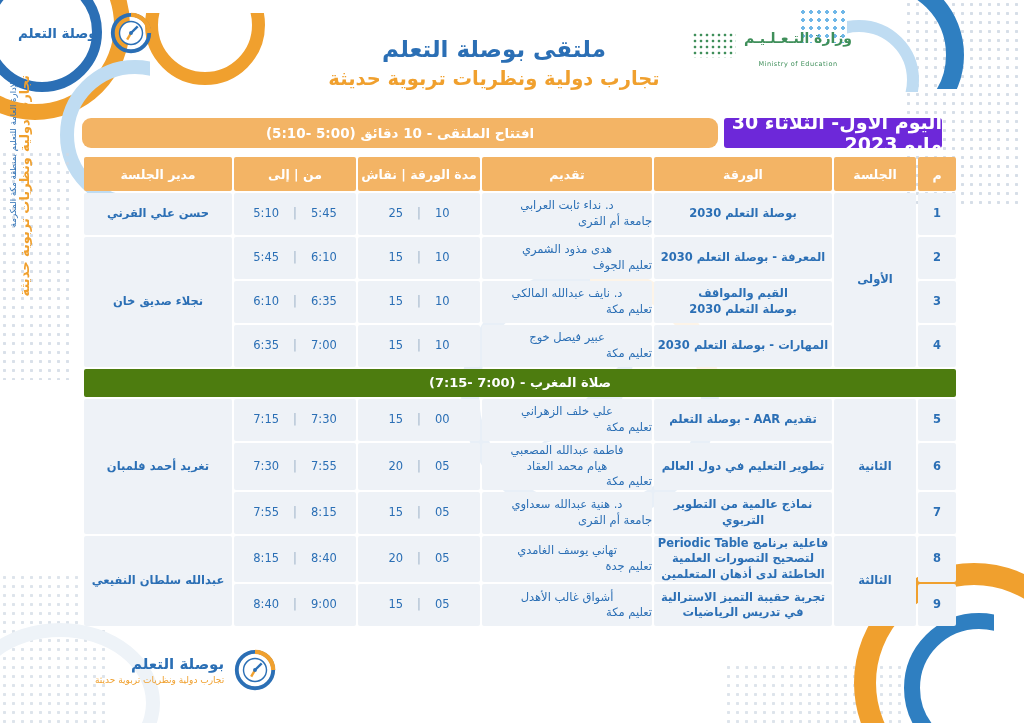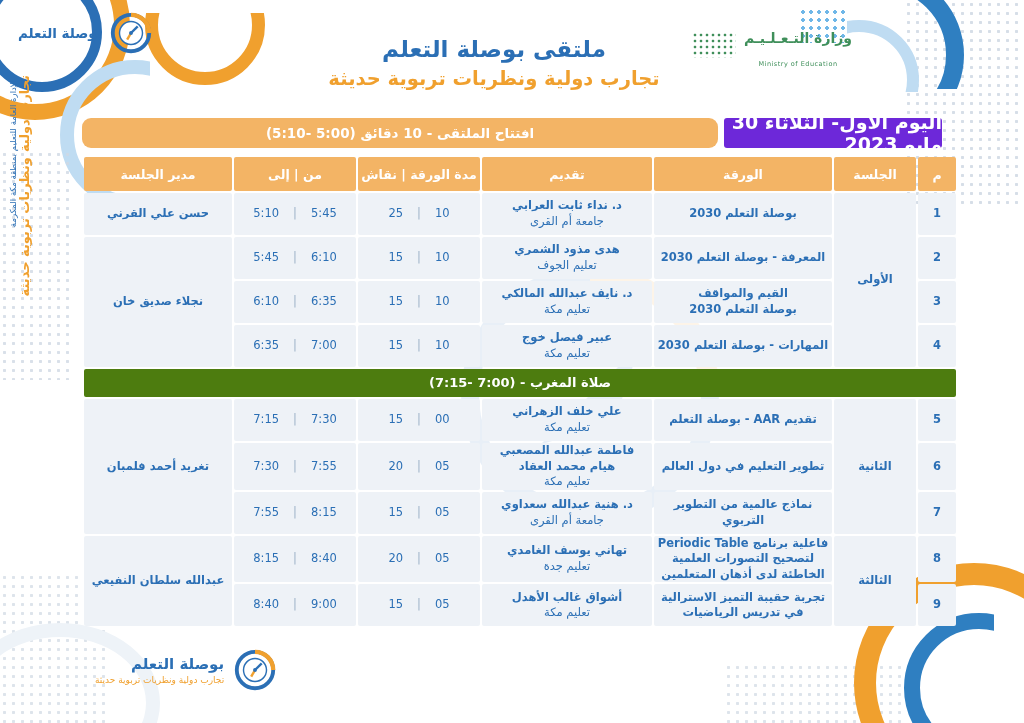--- a/index.html
+++ b/index.html
@@ -181,22 +181,22 @@
     font-size: 11.5px;
     text-align: center;
     height: 42px;
     border-radius: 2px;
     line-height: 1.35;
   }
   td.num { color: #2b6fb5; font-weight: bold; font-size: 12.5px; }
   td.session { color: #2b6fb5; font-weight: bold; font-size: 13px; }
   td.paper { color: #2b6fb5; font-weight: bold; font-size: 11.5px; }
   td.presenter { color: #2b6fb5; font-size: 11.5px; }
-  td.presenter .pname { font-weight: bold; }
-  td.presenter .porg { font-weight: normal; }
+  td.presenter .pname { font-weight: normal; }
+  td.presenter .porg { font-weight: normal; text-align: right; }
   td.dur { color: #2b6fb5; font-size: 12px; }
   td.time { color: #2b6fb5; font-size: 12.5px; }
   td.chair { color: #2b6fb5; font-weight: bold; font-size: 12.5px; }
 
   tr.divider td {
     background: #4d7c0f; color: #ffffff;
     font-weight: bold; font-size: 13px;
     height: 28px;
   }
 

